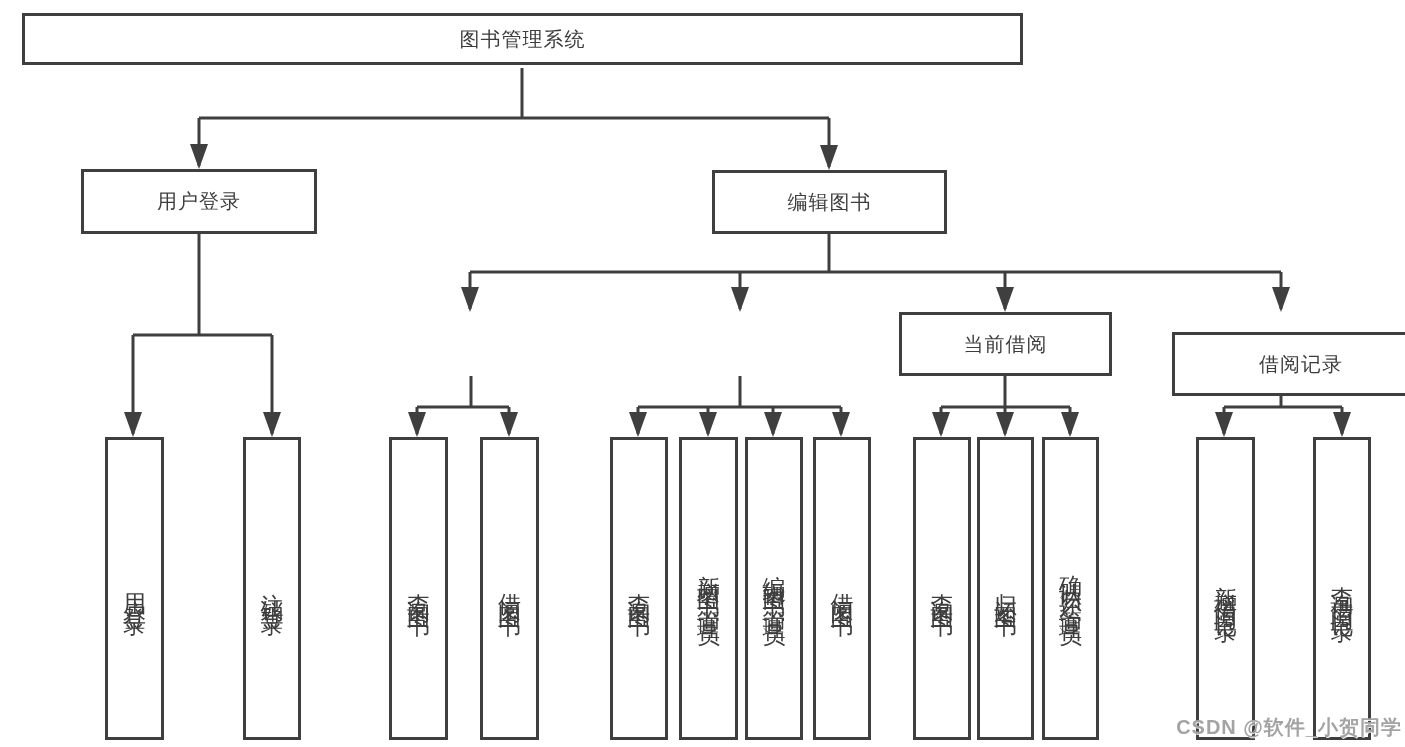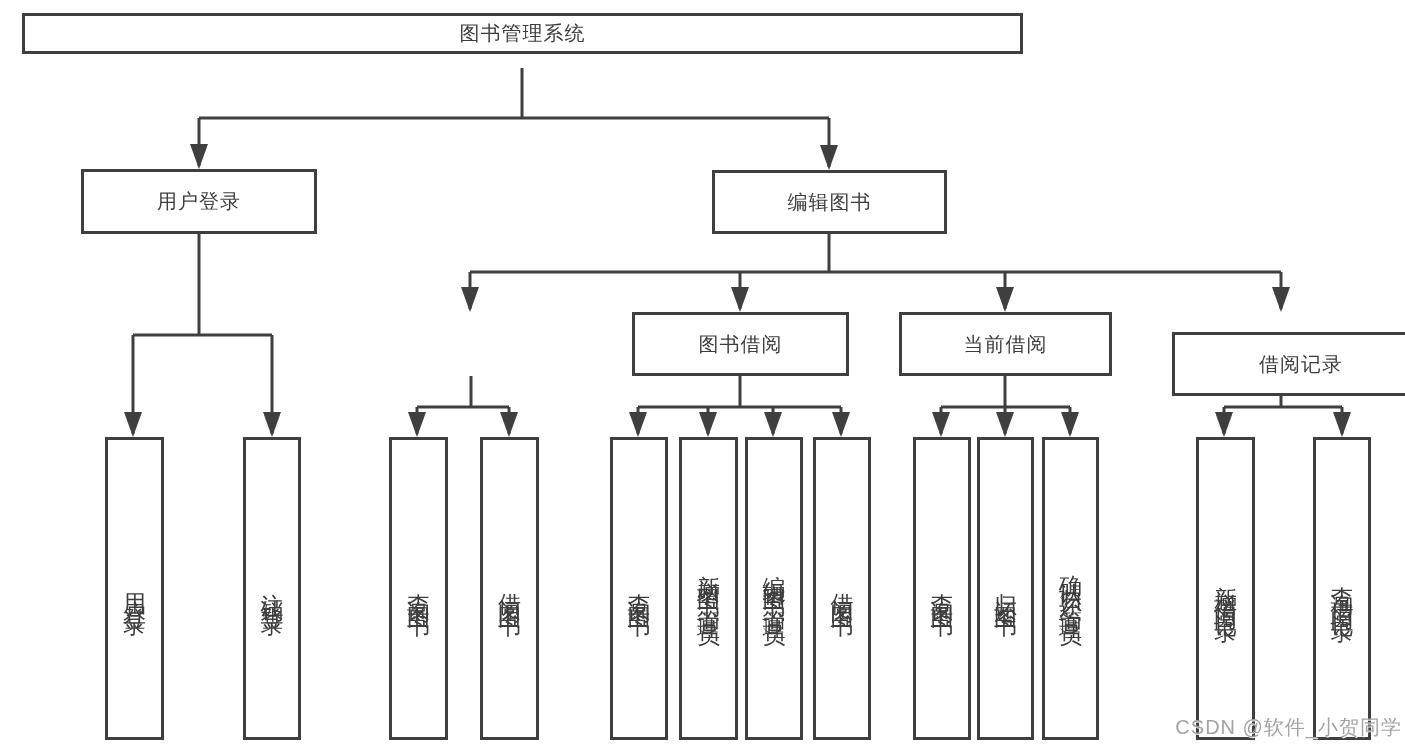--- a/index.html
+++ b/index.html
@@ -12,21 +12,21 @@
     position:absolute;box-sizing:border-box;background:#ffffff;
     border:3px solid #3f3f3f;display:flex;align-items:center;justify-content:center;
   }
   .hbox{font-size:20px;letter-spacing:1px;white-space:nowrap;}
   .vbox .vtext{
     writing-mode:vertical-rl;text-orientation:mixed;
     font-size:23px;letter-spacing:7px;line-height:1;white-space:nowrap;
   }
   .watermark{
     position:absolute;right:3px;top:714px;font-size:20px;letter-spacing:1px;
-    color:#a3a3a3;text-shadow:1px 1px 0 rgba(255,255,255,.85);white-space:nowrap;
+    color:#a3a3a3;text-shadow:1px 1px 0 rgba(255,255,255,.85);white-space:nowrap;font-weight:bold;
   }
 </style>
 </head>
 <body>
 
 <div class="canvas">
 
   <svg class="connectors" id="connectors" viewBox="0 0 1405 747">
       <line x1="522" y1="68" x2="522" y2="118" stroke="#3f3f3f" stroke-width="3"></line>
       <line x1="199" y1="118" x2="829" y2="118" stroke="#3f3f3f" stroke-width="3"></line>
@@ -75,34 +75,31 @@
       <polygon points="699,412 717,412 708,437" fill="#3f3f3f"></polygon>
       <polygon points="764,412 782,412 773,437" fill="#3f3f3f"></polygon>
       <polygon points="832,412 850,412 841,437" fill="#3f3f3f"></polygon>
       <polygon points="932,412 950,412 941,437" fill="#3f3f3f"></polygon>
       <polygon points="996,412 1014,412 1005,437" fill="#3f3f3f"></polygon>
       <polygon points="1061,412 1079,412 1070,437" fill="#3f3f3f"></polygon>
       <polygon points="1215,412 1233,412 1224,437" fill="#3f3f3f"></polygon>
       <polygon points="1333,412 1351,412 1342,437" fill="#3f3f3f"></polygon>
     </svg>
 
-  <div class="node hbox" style="left:22px;top:13px;width:1001px;height:41px">
+  <div class="node hbox" style="left:22px;top:13px;width:1001px;height:52px">
     <span>图书管理系统</span>
   </div>
 
   <div class="node hbox" style="left:81px;top:169px;width:236px;height:65px">
     <span>用户登录</span>
   </div>
   <div class="node hbox" style="left:712px;top:170px;width:235px;height:64px">
     <span>编辑图书</span>
   </div>
 
-  <div class="node hbox" style="left:632px;top:312px;width:217px;height:64px">
-    <span>图书借阅</span>
-  </div>
   <div class="node hbox" style="left:899px;top:312px;width:213px;height:64px">
     <span>当前借阅</span>
   </div>
   <div class="node hbox" style="left:1172px;top:332px;width:258px;height:64px">
     <span>借阅记录</span>
   </div>
 
   <div class="node vbox" style="left:105px;top:437px;width:59px;height:303px">
     <span class="vtext">用户登录</span>
   </div>

